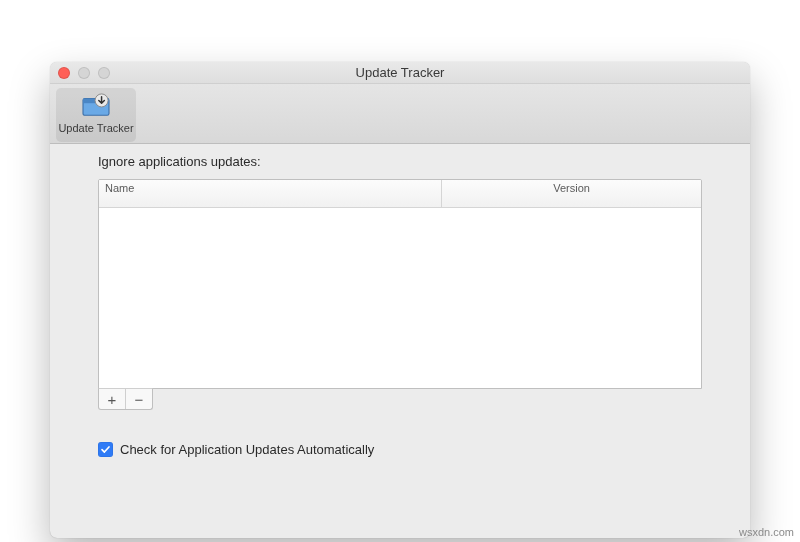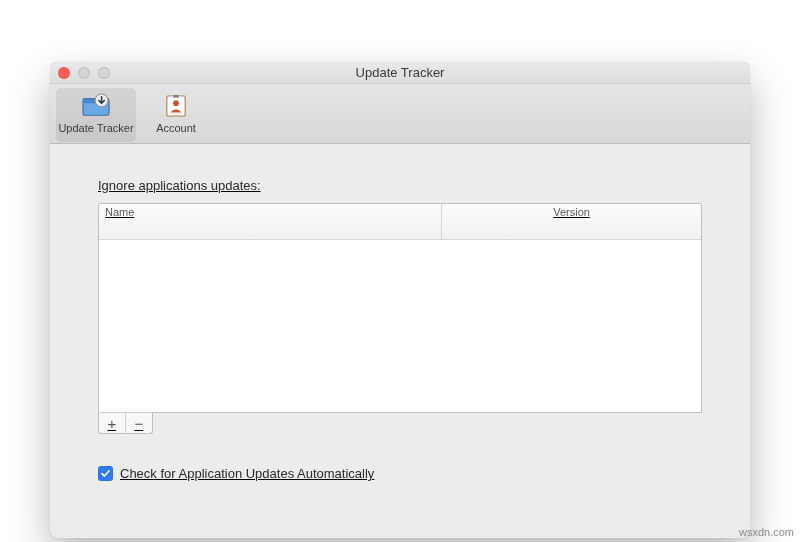--- a/index.html
+++ b/index.html
@@ -80,38 +80,37 @@
       display: flex;
       align-items: center;
       justify-content: center;
     }
     .toolbar-label {
       font-size: 11px;
       color: #3a3a3a;
       margin-top: 2px;
     }
     .content {
-      padding: 34px 48px 18px 48px;
-      text-decoration: underline;
+      padding: 10px 48px 18px 48px;
     }
     .section-label {
       font-size: 13px;
       color: #2a2a2a;
       margin-bottom: 10px;
     }
     .table-frame {
       background: #fff;
       border: 1px solid #bfbfbf;
       border-radius: 2px 2px 0 0;
       height: 210px;
       overflow: hidden;
     }
     .table-header {
       display: flex;
-      height: 36px;
+      height: 28px;
       background: linear-gradient(#fcfcfc,#f1f1f1);
       border-bottom: 1px solid #d5d5d5;
       font-size: 11px;
       color: #5a5a5a;
     }
     .th {
       padding: 2px 6px;
       border-right: 1px solid #d5d5d5;
     }
     .th.name { flex: 0 0 57%; }
@@ -189,31 +188,20 @@
       <div class="toolbar-icon">
         <svg viewBox="0 0 32 28" width="30" height="26">
           <rect x="2" y="6" width="28" height="18" rx="2" fill="#6aa9e6" stroke="#3c6fa8" stroke-width="1.2"></rect>
           <rect x="2" y="6" width="28" height="5" fill="#4a86c5"></rect>
           <circle cx="22" cy="8" r="7" fill="#e9e9e9" stroke="#888" stroke-width="1"></circle>
           <path d="M22 4 v6 M19 8 l3 3 l3 -3" stroke="#333" stroke-width="1.6" fill="none" stroke-linecap="round" stroke-linejoin="round"></path>
         </svg>
       </div>
       <div class="toolbar-label">Update Tracker</div>
     </div>
-    <div class="toolbar-item">
-      <div class="toolbar-icon">
-        <svg viewBox="0 0 26 28" width="24" height="26">
-          <rect x="3" y="3" width="20" height="22" rx="2" fill="#fff" stroke="#b59a6a" stroke-width="1.5"></rect>
-          <circle cx="13" cy="11" r="3.2" fill="#c25a3a"></circle>
-          <path d="M7 21 q6 -7 12 0 Z" fill="#c25a3a"></path>
-          <path d="M10 2 h6 v3 h-6 Z" fill="#888"></path>
-        </svg>
-      </div>
-      <div class="toolbar-label">Account</div>
-    </div>
   </div>
 
   <div class="content">
     <div class="section-label">Ignore applications updates:</div>
 
     <div class="table-frame">
       <div class="table-header">
         <div class="th name">Name</div>
         <div class="th version">Version</div>
       </div>

